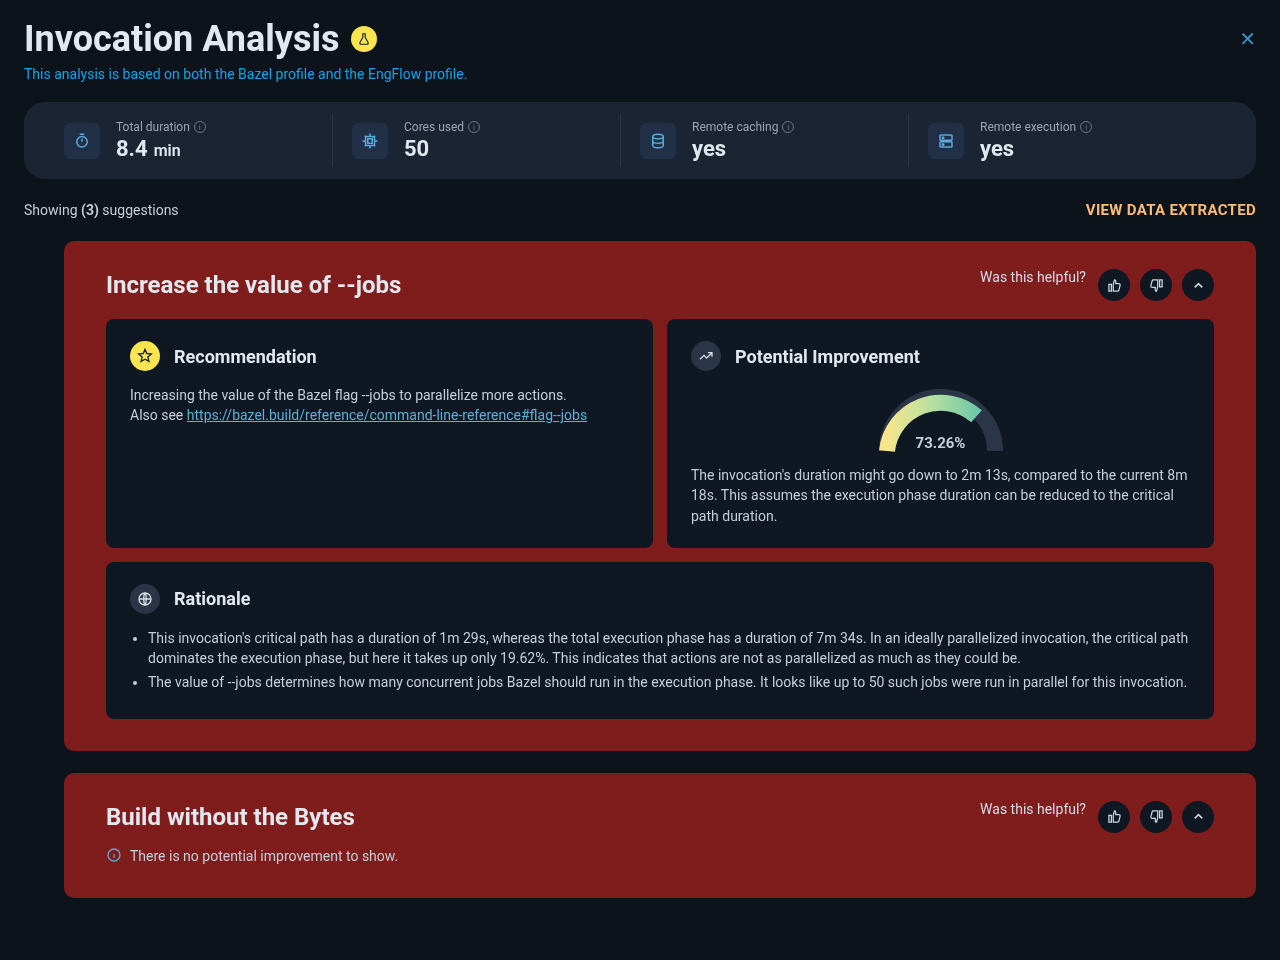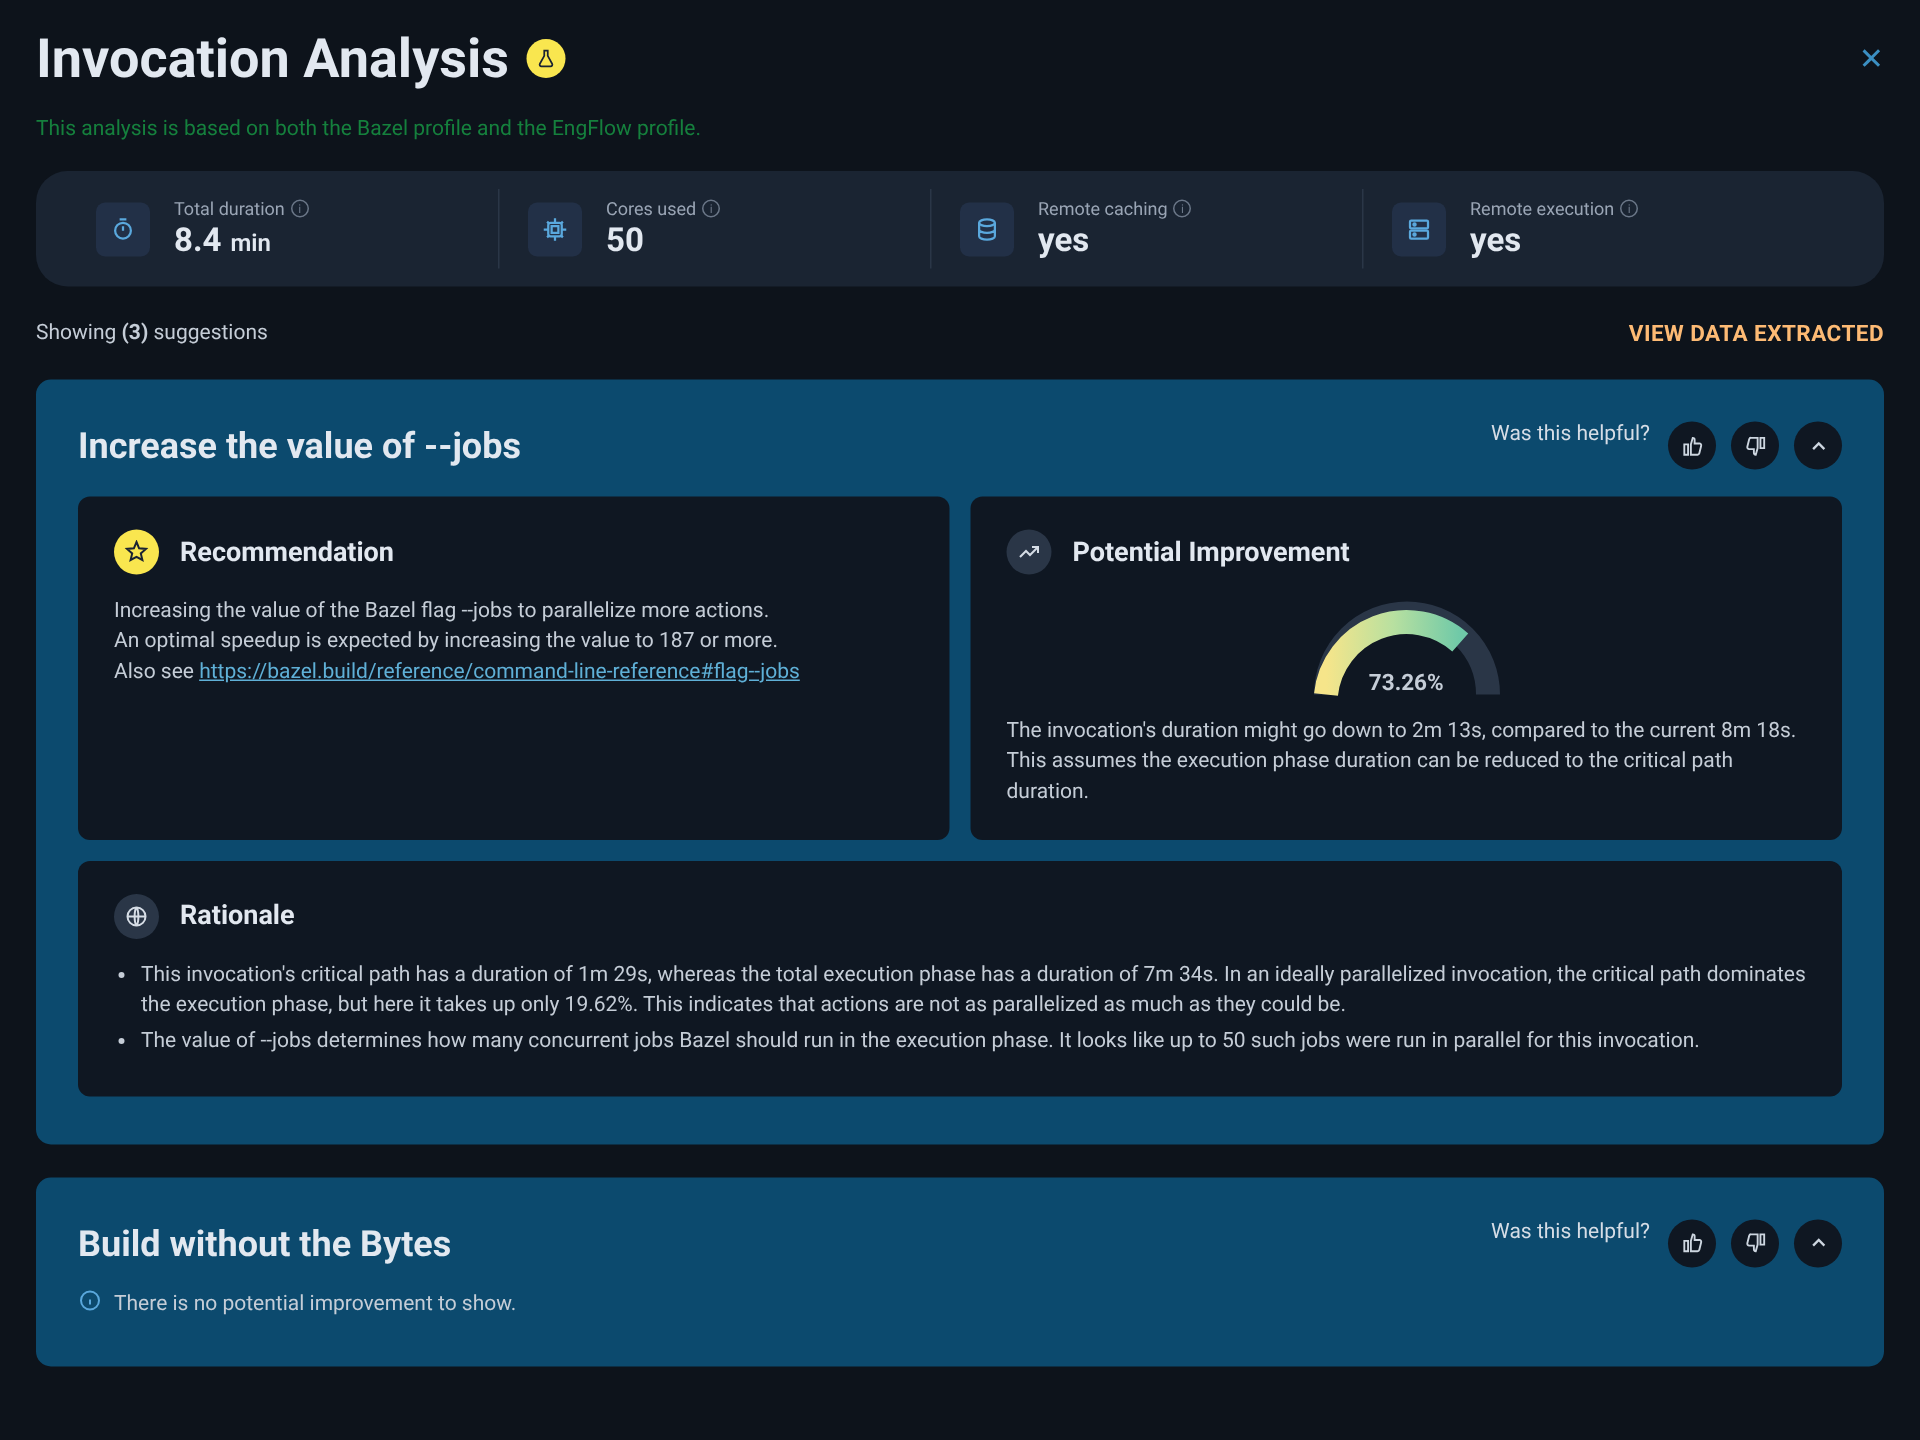--- a/index.html
+++ b/index.html
@@ -40,22 +40,22 @@
 }
 .close-btn {
   color: #3b8fc2;
   font-size: 20px;
   cursor: pointer;
   background: none;
   border: none;
 }
 .subtitle {
   font-size: 14px;
-  color: #15803d;
-  margin-top: 18px;
+  color: #0ea5e9;
+  margin-top: 6px;
 }
 .suggestions-header {
   font-size: 26px;
   font-weight: 700;
   margin-top: 18px;
   display: flex;
   align-items: baseline;
   gap: 8px;
   flex-wrap: wrap;
 }
@@ -128,24 +128,25 @@
   color: #fdba74;
   font-weight: 700;
   font-size: 15px;
   letter-spacing: 0.3px;
   cursor: pointer;
   text-decoration: none;
 }
 
 
 .suggestion {
-  background: #0c4a6e;
+  background: #7f1d1d;
   border-radius: 10px;
   margin-top: 22px;
-  padding: 28px 28px 32px;
+  padding: 28px 42px 32px;
+  margin-left: 40px;
 }
 .suggestion-head {
   display: flex;
   justify-content: space-between;
   align-items: center;
   gap: 16px;
 }
 .suggestion-title {
   font-size: 24px;
   font-weight: 700;
@@ -370,21 +371,20 @@
         <div class="panel-head">
           <div class="panel-head-icon yellow">
             <svg width="16" height="16" viewBox="0 0 24 24" fill="none" stroke="currentColor" stroke-width="2">
                 <path d="M12 2l2.6 6.3 6.9.6-5.2 4.5 1.6 6.6L12 16.8 6.1 20l1.6-6.6L2.5 8.9l6.9-.6L12 2z"></path>
               </svg>
           </div>
           <div class="panel-title">Recommendation</div>
         </div>
         <div class="panel-body">
           <div>Increasing the value of the Bazel flag --jobs to parallelize more actions.</div>
-          <div>An optimal speedup is expected by increasing the value to 187 or more.</div>
           <div>
             <span>Also see </span><a href="#">https://bazel.build/reference/command-line-reference#flag--jobs</a>
           </div>
         </div>
       </div>
 
       <div class="panel">
         <div class="panel-head">
           <div class="panel-head-icon grey">
             <svg width="16" height="16" viewBox="0 0 24 24" fill="none" stroke="currentColor" stroke-width="2">

